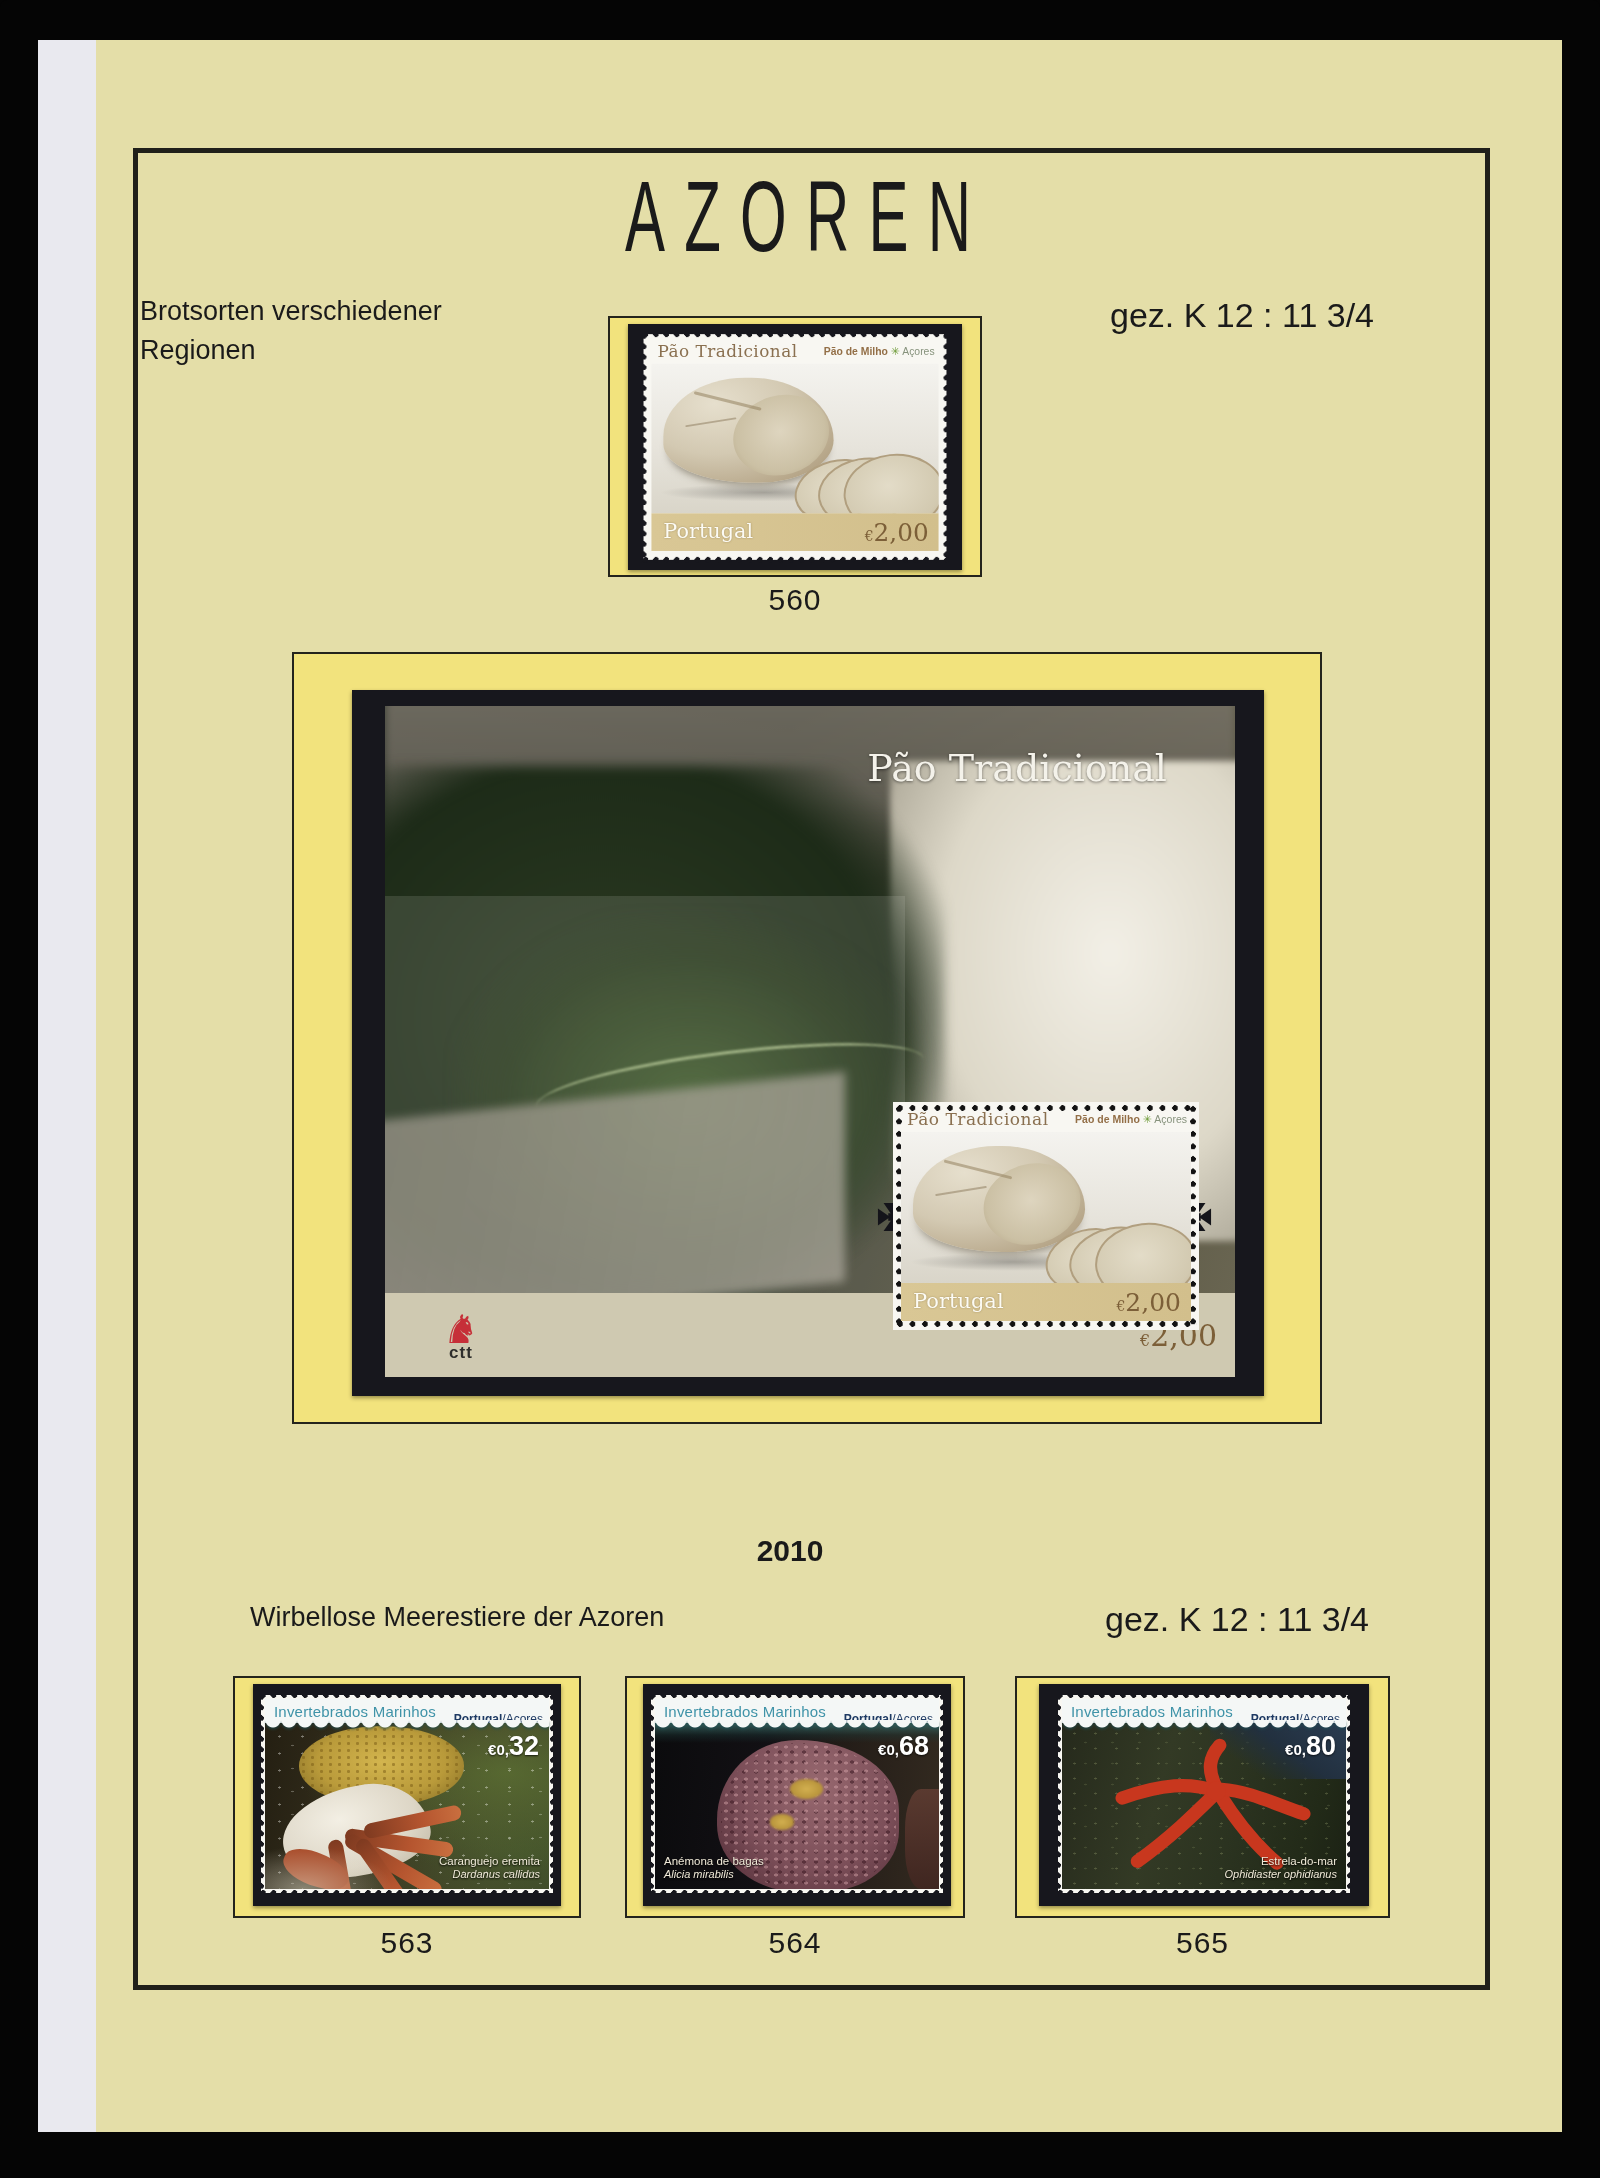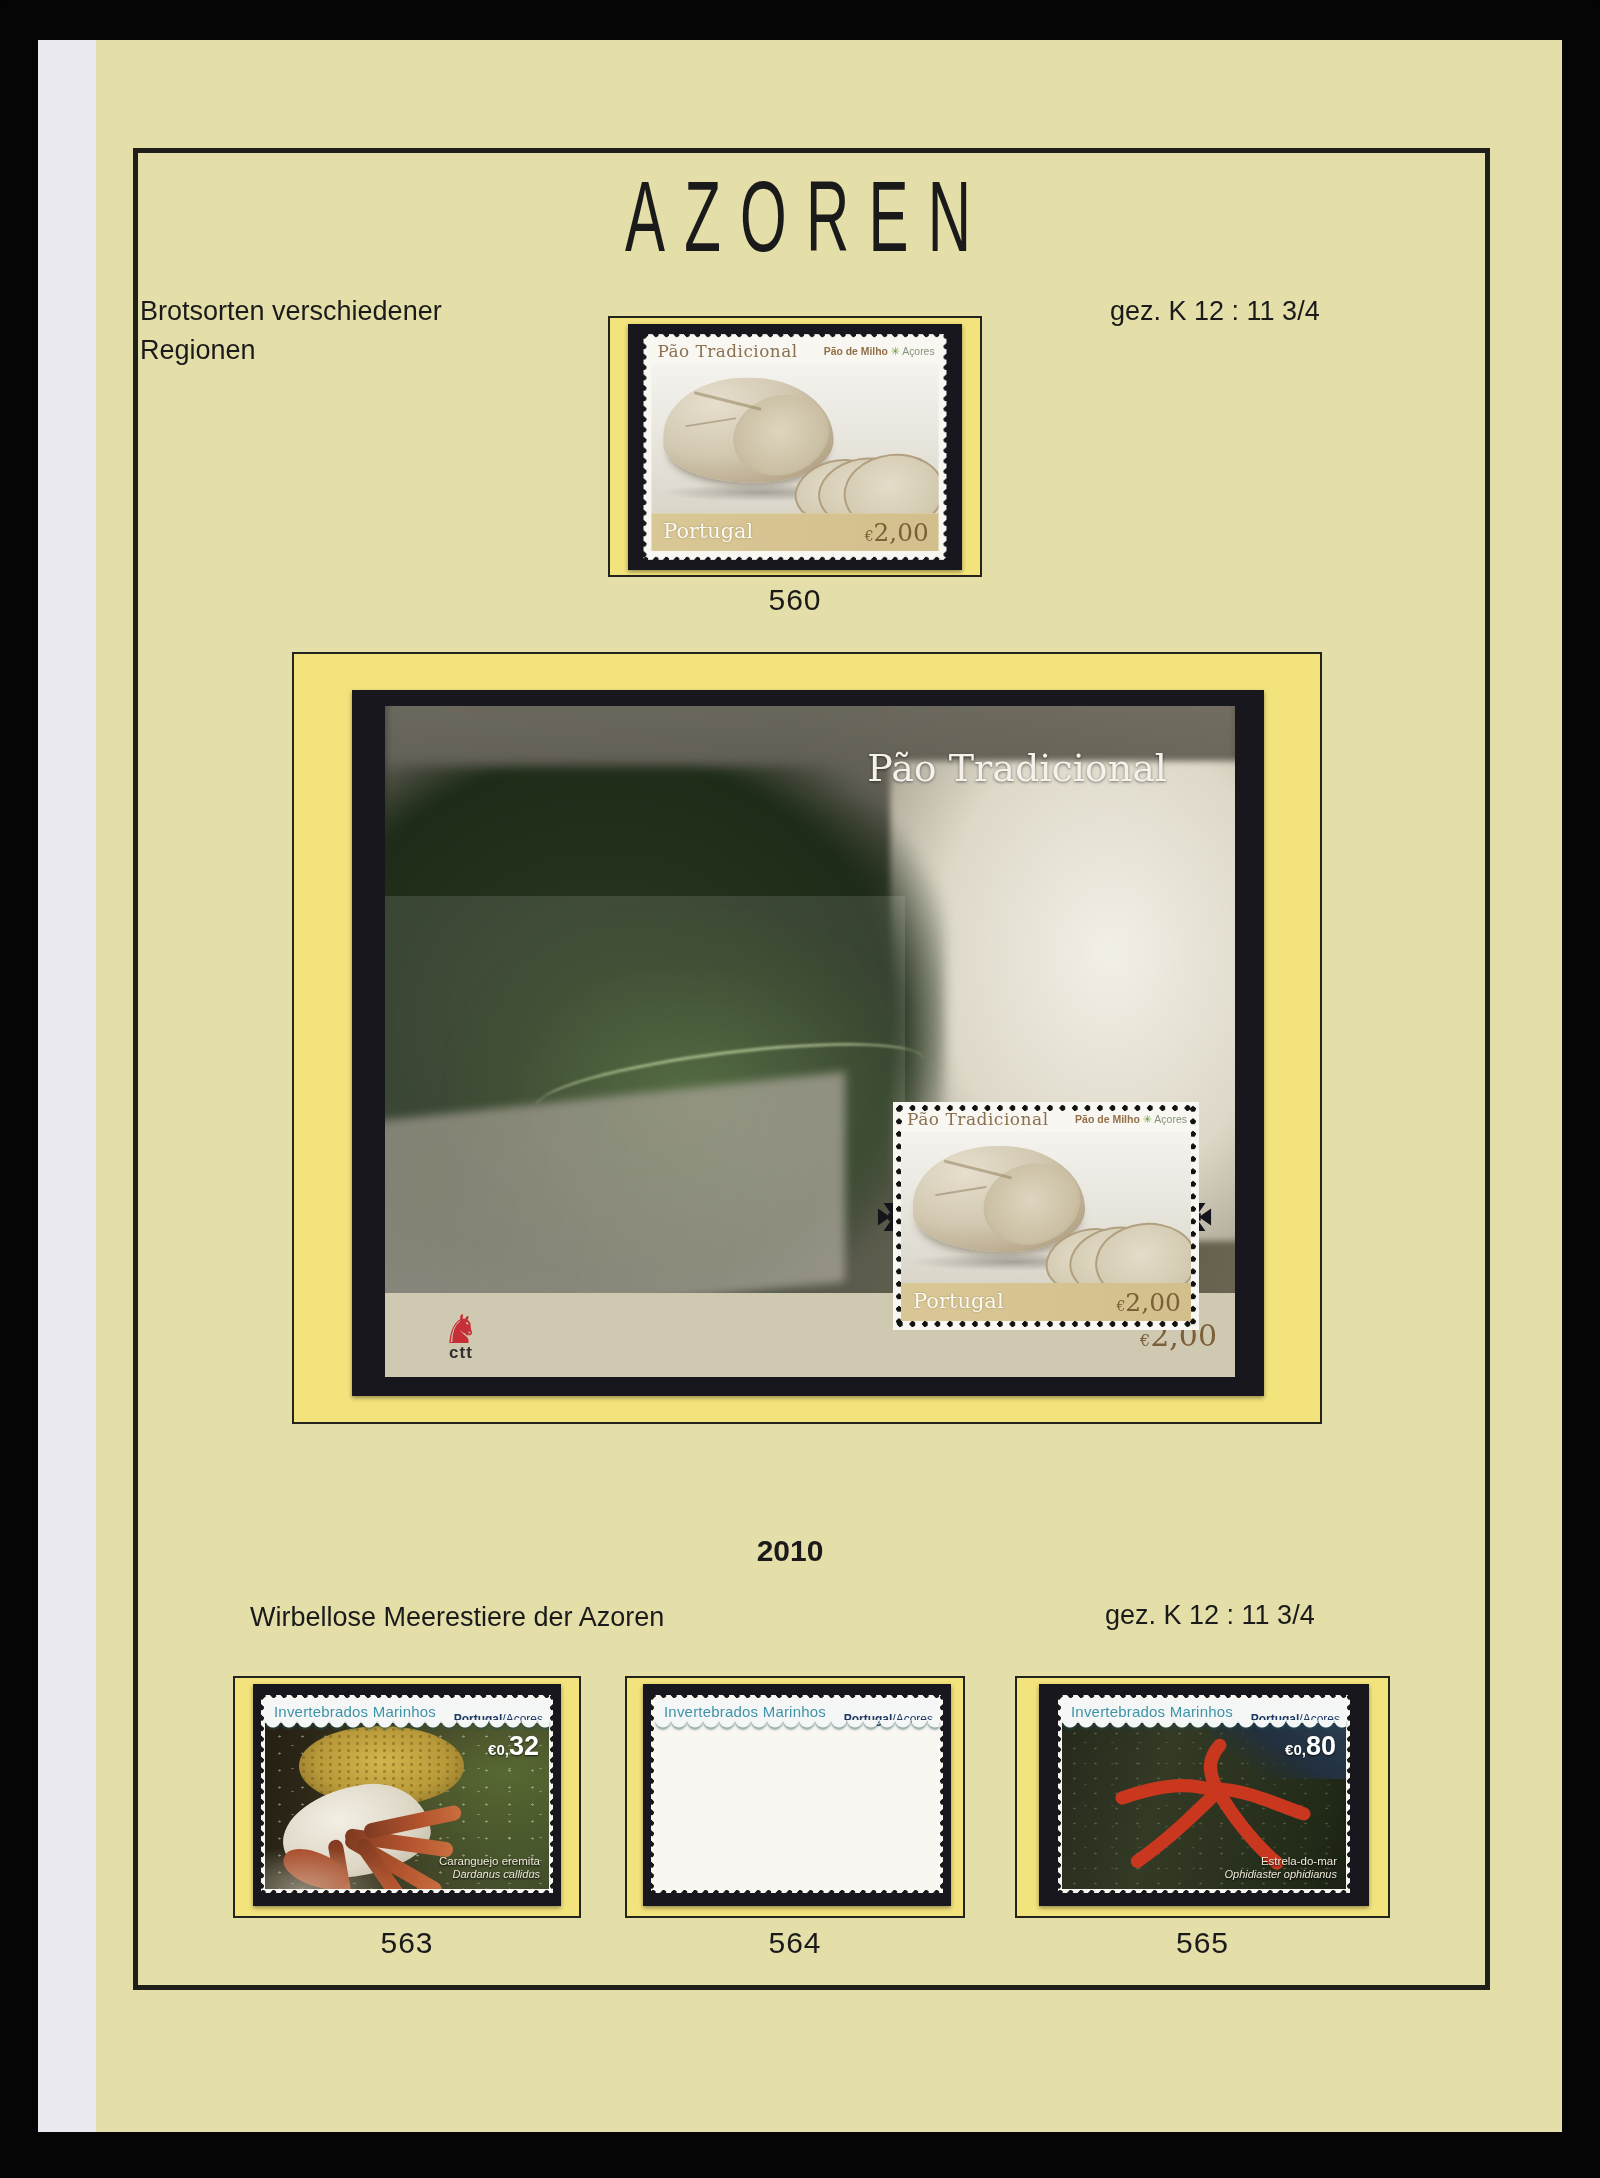--- a/index.html
+++ b/index.html
@@ -5,21 +5,21 @@
   html,body{margin:0;padding:0;background:#050505;}
   .abs{position:absolute;}
   .scan{position:relative;width:1600px;height:2178px;background:var(--scan_background,#050505);overflow:hidden;
         font-family:"Liberation Sans",sans-serif;color:var(--text_dark,#1a1a1a);border-radius:7px;}
   .page-edge{left:38px;top:40px;width:58px;height:2092px;background:var(--page_edge,#e9e9ef);}
   .page{left:96px;top:40px;width:1466px;height:2092px;background:var(--page_cream,#e4dea8);}
   .frame{left:133px;top:148px;width:1357px;height:1842px;border:5px solid var(--frame_line,#20201a);box-sizing:border-box;}
   .album-title{left:505px;top:166px;width:600px;text-align:center;font-size:100px;line-height:1;
                letter-spacing:32px;font-weight:400;transform:scaleX(0.6);transform-origin:50% 0;white-space:nowrap;}
   .h-top{left:140px;top:292px;width:330px;font-size:27px;line-height:1.45;}
-  .gez{font-size:27px;white-space:nowrap;}
+  .gez{font-size:34px;white-space:nowrap;}
   .caption{text-align:center;font-size:30px;letter-spacing:1px;}
   .year{left:600px;top:1534px;width:380px;text-align:center;font-size:30px;font-weight:bold;}
 
   
   .holder{background:var(--holder_yellow,#f2e37d);border:2px solid #24241c;box-sizing:border-box;}
   .mount{background:var(--mount_black,#17171d);box-shadow:0 2px 4px rgba(40,35,10,.45);}
 
   
   .bread-stamp{width:306px;height:228px;background:var(--stamp_white,#f8f7f2);}
   .bs-title{left:14px;top:7px;font-family:"DejaVu Serif",serif;font-size:17px;color:#8a7050;letter-spacing:.5px;}
@@ -311,20 +311,34 @@
     <div class="abs mount" style="left:16px;top:6px;width:308px;height:222px;">
       <div class="abs marine-stamp" style="left:8px;top:11px;width:292px;height:198px;">
         <div class="abs pf t"></div>
         <div class="abs pf b"></div>
         <div class="abs pf l"></div>
         <div class="abs pf r"></div>
         <div class="abs ms-head">
           <div class="abs ms-series">Invertebrados Marinhos</div>
           <div class="abs ms-region"><span class="rb">Portugal</span><span>/Açores</span></div>
         </div>
+        <div class="abs ms-photo art-anemone">
+          <div class="abs tealtop"></div>
+          <div class="abs mass">
+            <div class="abs mdots"></div>
+            <div class="abs y1"></div>
+            <div class="abs y2"></div>
+          </div>
+          <div class="abs algr"></div>
+          <div class="abs ms-value money2"><span class="cur2">€0,</span><span class="amt2">68</span></div>
+          <div class="abs ms-species sp-l">
+            <div>Anémona de bagas</div>
+            <div class="lat">Alicia mirabilis</div>
+          </div>
+        </div>
         <div class="abs ms-wave"></div>
       </div>
     </div>
   </div>
   <div class="abs caption" style="left:625px;top:1926px;width:340px;">564</div>
 
   <div class="abs holder" style="left:1015px;top:1676px;width:375px;height:242px;">
     <div class="abs mount" style="left:22px;top:6px;width:330px;height:222px;">
       <div class="abs marine-stamp" style="left:19px;top:11px;width:292px;height:198px;">
         <div class="abs pf t"></div>

